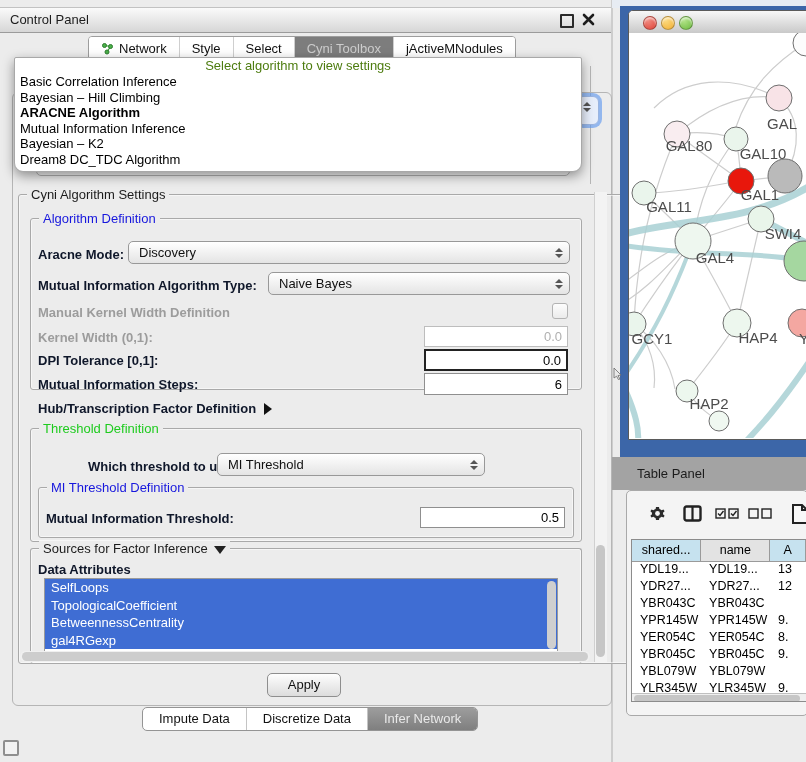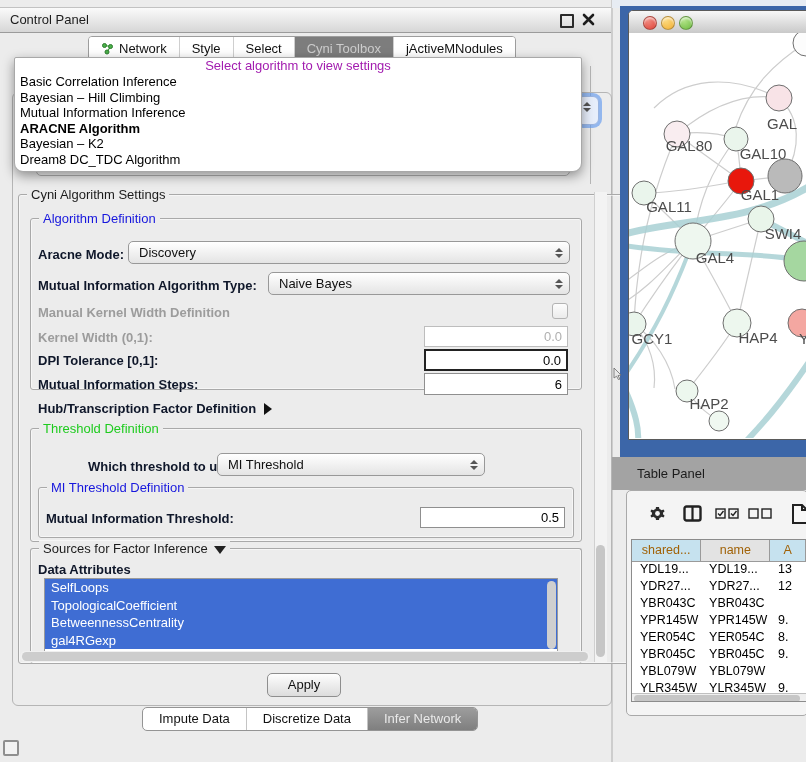--- a/index.html
+++ b/index.html
@@ -53,39 +53,39 @@
   .v-scroll .thumb{position:absolute;left:1px;top:353px;width:9px;height:112px;background:#c6c6c6;border-radius:5px;}
   
   .apply-btn{left:267px;top:673px;width:72px;height:22px;background:linear-gradient(#fefefe,#dcdcdc);border:1px solid #8e8e8e;border-radius:5px;font-size:13px;color:#111;text-align:center;line-height:21px;}
   .btabs{left:142px;top:707px;height:22px;display:flex;background:#fff;border:1px solid #949494;border-radius:5px;overflow:hidden;}
   .btab{padding:0 16px;font-size:13px;line-height:21px;color:#111;border-right:1px solid #c4c4c4;}
   .btab:last-child{border-right:none;}
   .btab.selected{background:linear-gradient(#9d9d9d,#7f7f7f);color:#e9e9e9;}
   .dock-icon{left:3px;top:740px;width:12px;height:12px;border:2px solid #8f8f8f;border-radius:2px;background:#f2f2f2;}
   
   .popup{left:14px;top:57px;width:566px;height:113px;background:#fff;border:1px solid #a8a8a8;border-radius:2px 2px 9px 9px;box-shadow:0 4px 12px rgba(0,0,0,.4);}
-  .dd-prompt{height:16px;line-height:16px;text-align:center;color:#a21caf;font-size:13px;}
+  .dd-prompt{height:16px;line-height:16px;text-align:center;color:#4d7c0f;font-size:13px;}
   .dd-item{height:15.6px;line-height:15.6px;font-size:13px;color:#000;padding-left:5px;white-space:nowrap;}
   .dd-item.bold{font-weight:bold;}
   
   .right-top-strip{left:612px;top:0;width:194px;height:8px;background:#e7ecf3;}
   .desktop{left:620px;top:6px;width:186px;height:451px;background:#3c66a8;}
   .net-window{left:628px;top:10px;width:178px;height:428px;border:1px solid #5a5a5a;border-radius:5px 0 0 0;overflow:hidden;background:#fff;}
   .net-titlebar{position:absolute;left:0;top:0;width:100%;height:22px;background:linear-gradient(#f7f7f7,#c9c9c9);border-bottom:1px solid #9a9a9a;}
   .tlight{position:absolute;top:5px;width:12px;height:12px;border-radius:50%;border:1px solid rgba(0,0,0,.25);box-shadow:inset 0 2px 2px rgba(255,255,255,.6);}
   .net-canvas{position:absolute;left:0;top:22px;width:178px;height:405px;background:#fff;}
   .splitter-cursor{left:613px;top:367px;}
   
   .tp-bar{left:612px;top:457px;width:194px;height:33px;background:#a3a3a3;}
   .tp-title{position:absolute;left:25px;top:9px;font-size:13px;color:#1c1c1c;}
   .tp-frame{left:626px;top:490px;width:180px;height:224px;background:#f4f4f4;border:1px solid #a9a9a9;border-radius:5px;overflow:hidden;}
   .tp-toolbar{position:absolute;left:0;top:12px;width:100%;height:28px;}
   .tbl{position:absolute;left:4px;top:48px;width:176px;height:163px;background:#fff;border:1px solid #8c8c8c;box-sizing:border-box;overflow:hidden;}
   .tbl-head{display:flex;height:21px;border-bottom:1px solid #9a9a9a;}
-  .th{box-sizing:border-box;border-right:1px solid #9a9a9a;font-size:12.5px;text-align:center;line-height:20px;color:#a16207;background:#e3e3e3;overflow:hidden;white-space:nowrap;}
+  .th{box-sizing:border-box;border-right:1px solid #9a9a9a;font-size:12.5px;text-align:center;line-height:20px;color:#000000;background:#e3e3e3;overflow:hidden;white-space:nowrap;}
   .th.sel{background:#c6e2ef;}
   .tbl-rows{position:absolute;left:0;top:21px;width:100%;height:131px;overflow:hidden;}
   .tr{display:flex;height:17px;}
   .td{box-sizing:border-box;font-size:12.5px;line-height:17px;color:#000;padding-left:8px;overflow:hidden;white-space:nowrap;}
   .tbl-hscroll{position:absolute;left:0px;top:153px;width:174px;height:10px;background:#efefef;border-top:1px solid #c0c0c0;}
   .tbl-hscroll .thumb{position:absolute;left:2px;top:1px;width:166px;height:7px;background:#c6c6c6;border-radius:4px;}
 </style>
 </head>
 <body>
 
@@ -213,22 +213,22 @@
     <div class="btab">Discretize Data</div>
     <div class="btab selected">Infer Network</div>
   </div>
   <div class="abs dock-icon"></div>
 
   <div class="abs popup">
     <div class="dd-prompt">Select algorithm to view settings</div>
     <div id="dd-items">
         <div class="dd-item">Basic Correlation Inference</div>
         <div class="dd-item">Bayesian – Hill Climbing</div>
+        <div class="dd-item bold">ARACNE Algorithm</div>
         <div class="dd-item">Mutual Information Inference</div>
-        <div class="dd-item bold">ARACNE Algorithm</div>
         <div class="dd-item">Bayesian – K2</div>
         <div class="dd-item">Dream8 DC_TDC Algorithm</div>
       </div>
   </div>
 
   <div class="abs right-top-strip"></div>
   <div class="abs desktop"></div>
   <div class="abs net-window">
     <div class="net-titlebar">
       <span class="tlight" style="left:14px;background:radial-gradient(circle at 35% 30%,#f08a80,#df4338);"></span>

